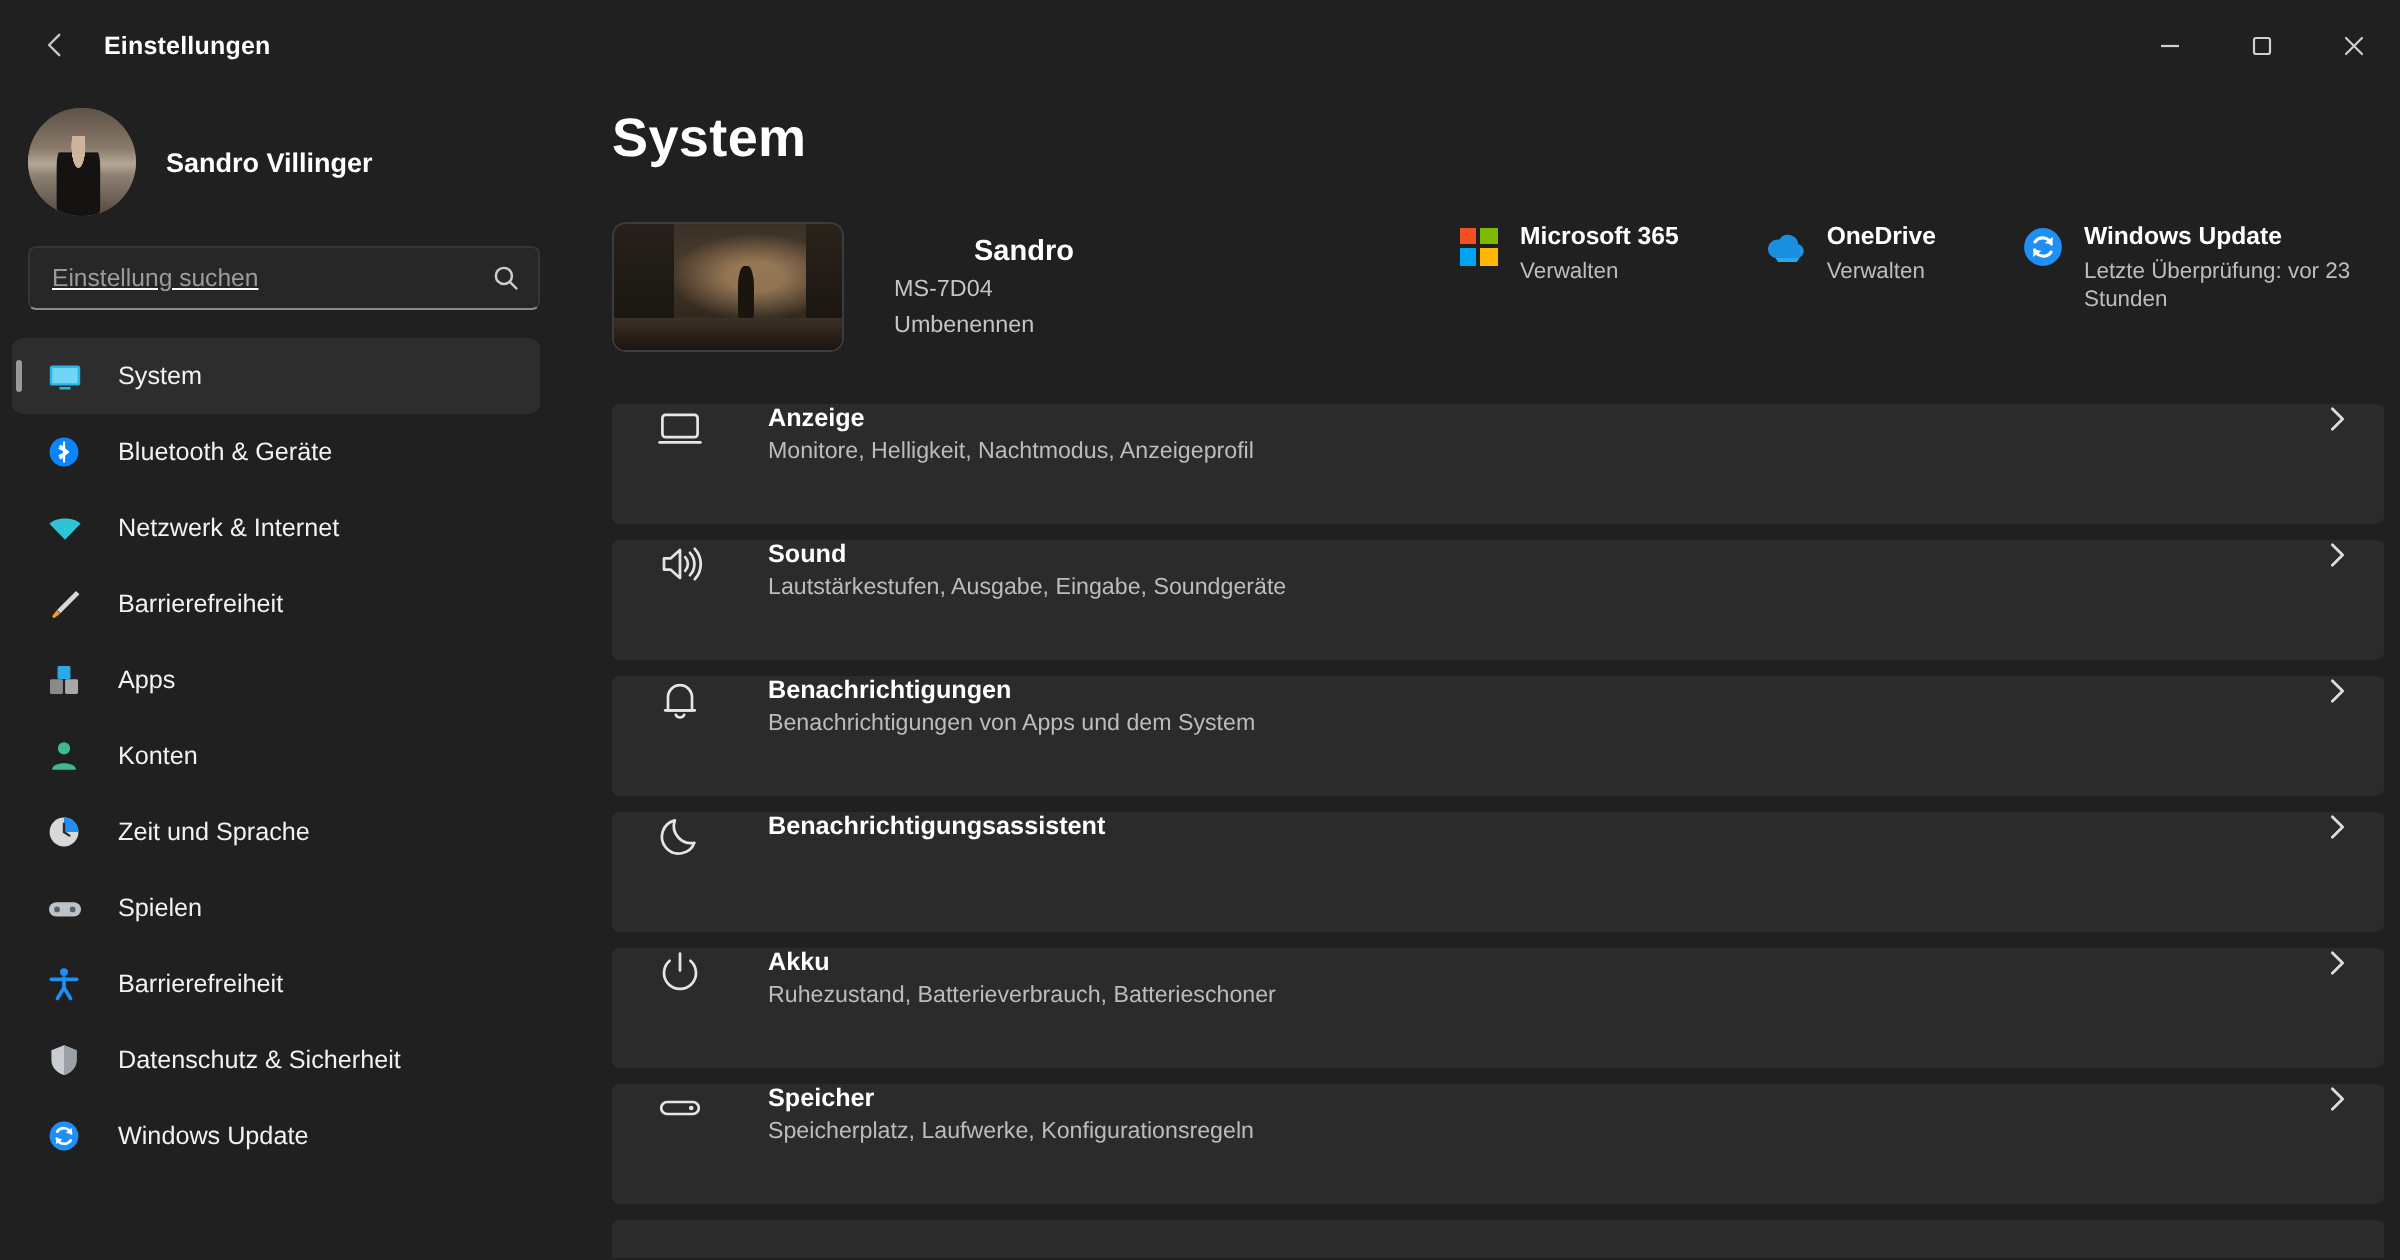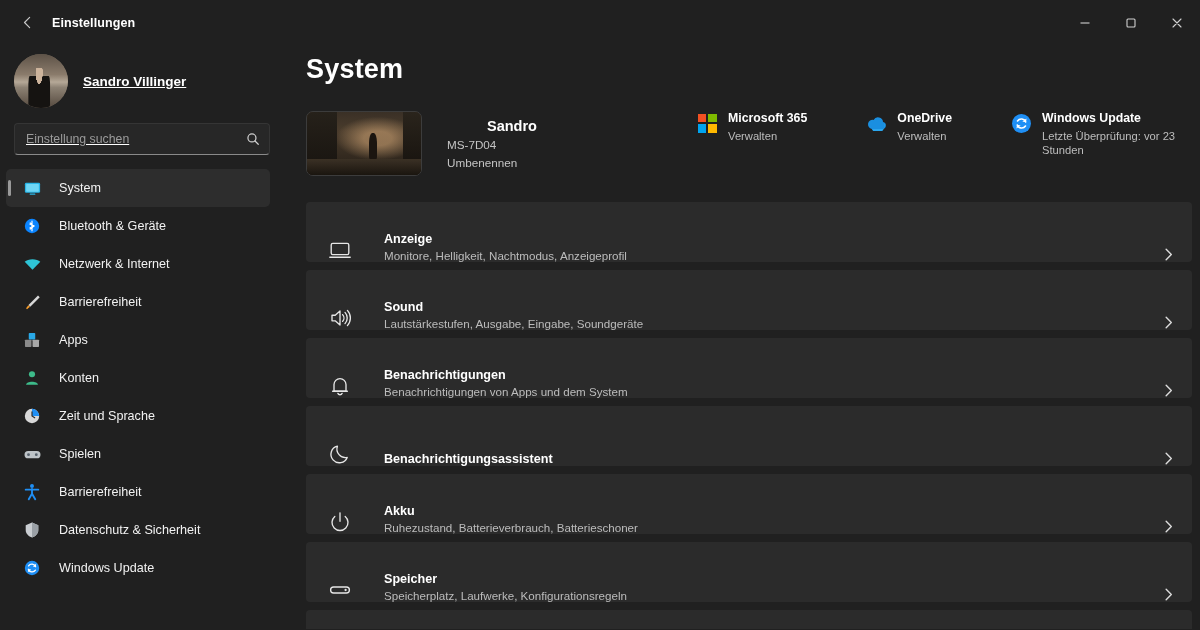--- a/index.html
+++ b/index.html
@@ -57,21 +57,21 @@
     flex: 0 0 54px; overflow: hidden; position: relative;
     background: #6d6356;
   }
   .avatar .sky { position: absolute; inset: 0;
     background: linear-gradient(180deg,#5d5247 0%,#8a7b6b 38%,#b5a897 52%,#8d8274 62%,#55493e 100%); }
   .avatar .person { position: absolute; left: 47%; top: 26%; width: 40%; height: 74%;
     transform: translateX(-50%);
     background: radial-gradient(ellipse at 50% 12%, #cdb49c 0 22%, transparent 23%),
                 linear-gradient(180deg, transparent 0 20%, #151311 21% 100%);
     border-radius: 40% 40% 12% 12%; }
-  .user-name { font-size: 13.5px; font-weight: bold; margin-left: 15px; color: #fff; text-decoration: underline; }
+  .user-name { font-size: 13.5px; font-weight: bold; margin-left: 15px; color: #fff; }
 
   .search-wrap { padding: 16px 20px 0 14px; }
   .search-box {
     position: relative; height: 32px;
     background: #272727;
     border: 1px solid #353535;
     border-bottom: 1px solid #8a8a8a;
     border-radius: 4px;
     display: flex; align-items: center;
   }
@@ -126,33 +126,33 @@
   .thumb .figure { position: absolute; left: 54%; top: 34%; width: 7%; height: 40%;
     background: #1b1510; border-radius: 40% 40% 10% 10%; }
   .thumb .ground { position: absolute; left: 0; right: 0; bottom: 0; height: 26%;
     background: linear-gradient(180deg, #3b3125, #1a150f); }
 
   .device-meta { margin-left: 25px; }
   .device-name { font-size: 14.5px; font-weight: bold; color: #fff; margin-left: 40px; }
   .device-model { font-size: 11.7px; color: #c4c4c4; margin-top: 4px; }
   .device-rename { font-size: 11.7px; color: #c4c4c4; margin-top: 5px; cursor: pointer; }
 
-  .services { display: flex; margin-left: auto; padding-right: 8px; gap: 16px; }
+  .services { display: flex; margin-left: auto; padding-right: 8px; gap: 0px; }
   .svc { display: flex; align-items: flex-start; cursor: pointer; }
   .svc-ico { width: 22px; height: 22px; flex: 0 0 22px; margin-right: 10px;
     display: flex; align-items: center; justify-content: center; margin-top: 1px; }
   .svc-title { font-size: 12.3px; font-weight: bold; color: #fff; line-height: 15px; }
   .svc-sub { font-size: 11.2px; color: #bdbdbd; margin-top: 3px; line-height: 14px; }
   .svc-txt { max-width: 150px; }
 
   .rows { margin-top: 26px; padding-right: 8px; }
   .row {
     height: 60px; background: #2b2b2b;
     border-radius: 4px; margin-bottom: 8px;
-    display: flex; align-items: flex-end;
+    display: flex; align-items: flex-start;
     padding: 0 16px 0 22px; cursor: pointer;
   }
   .row-ico { width: 24px; height: 24px; flex: 0 0 24px; margin-right: 32px;
     display: flex; align-items: center; justify-content: center;
     stroke: #e6e6e6; fill: none; stroke-width: 1.35; }
   .row-txt { flex: 1; min-width: 0; }
   .row-title { font-size: 12.6px; font-weight: bold; color: #ffffff; }
   .row-sub { font-size: 11.6px; color: #bcbcbc; margin-top: 3px; }
   .row-chev { width: 15px; height: 15px; stroke: #dcdcdc; stroke-width: 1.5; fill: none; flex: 0 0 15px; }
 

